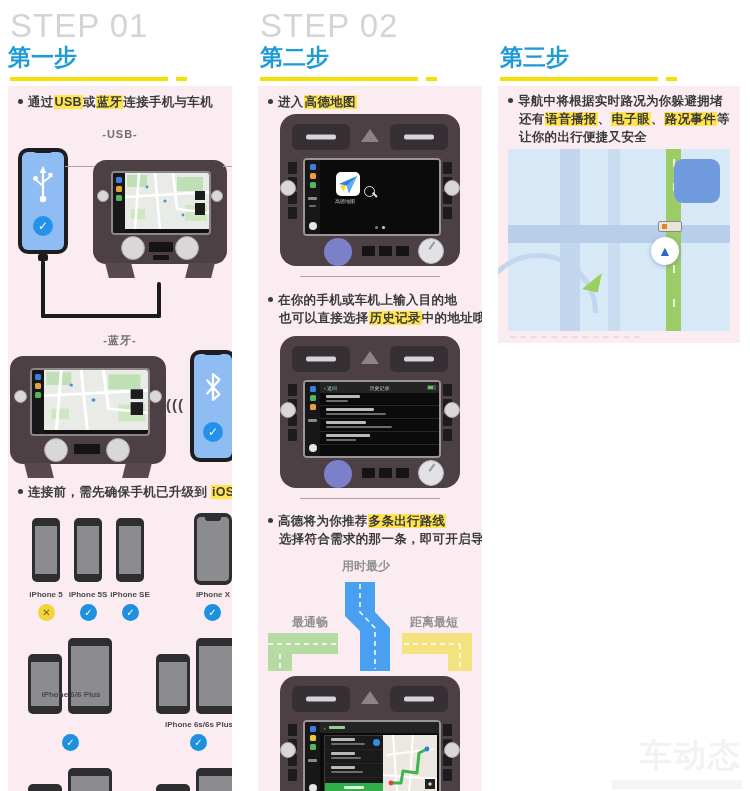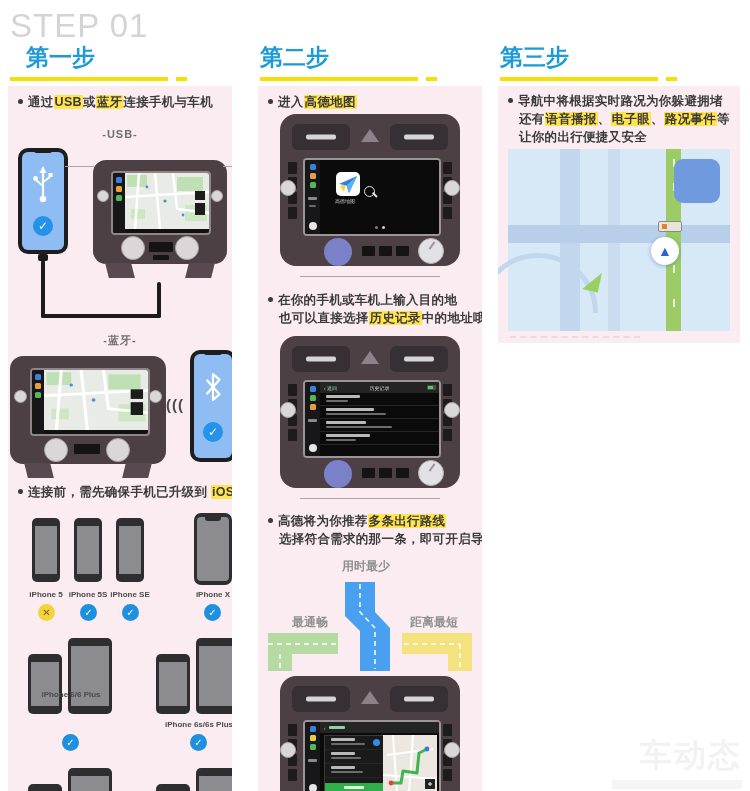--- a/index.html
+++ b/index.html
@@ -99,24 +99,25 @@
   .watermark{position:absolute;right:8px;bottom:2px;text-align:right;color:#f2f2f3;}
   .watermark .wm1{font-size:32px;font-weight:800;letter-spacing:2px;}
   .watermark .wm2{width:130px;height:9px;background:#f5f5f6;margin-top:2px;margin-left:auto;}
 </style>
 </head>
 <body>
 
 <div id="stage">
 
   <div class="step-en" style="left:10px">STEP 01</div>
-  <div class="step-cn" style="left:26px">第一步</div>
+  <div class="step-cn" style="left:8px">第一步</div>
   <div class="uline" style="left:10px"></div>
   <div class="udash" style="left:176px"></div>
 
+  <div class="step-en" style="left:260px">STEP 02</div>
   <div class="step-cn" style="left:260px">第二步</div>
   <div class="uline" style="left:260px"></div>
   <div class="udash" style="left:426px"></div>
 
   <div class="step-cn" style="left:500px">第三步</div>
   <div class="uline" style="left:500px"></div>
   <div class="udash" style="left:666px"></div>
 
   <div id="panel1" class="panel">
     <div class="bullet" style="left:10px;top:8px"><span class="dot"></span><span><span>通过</span><span class="hl">USB</span><span>或</span><span class="hl">蓝牙</span><span>连接手机与车机</span></span></div>

